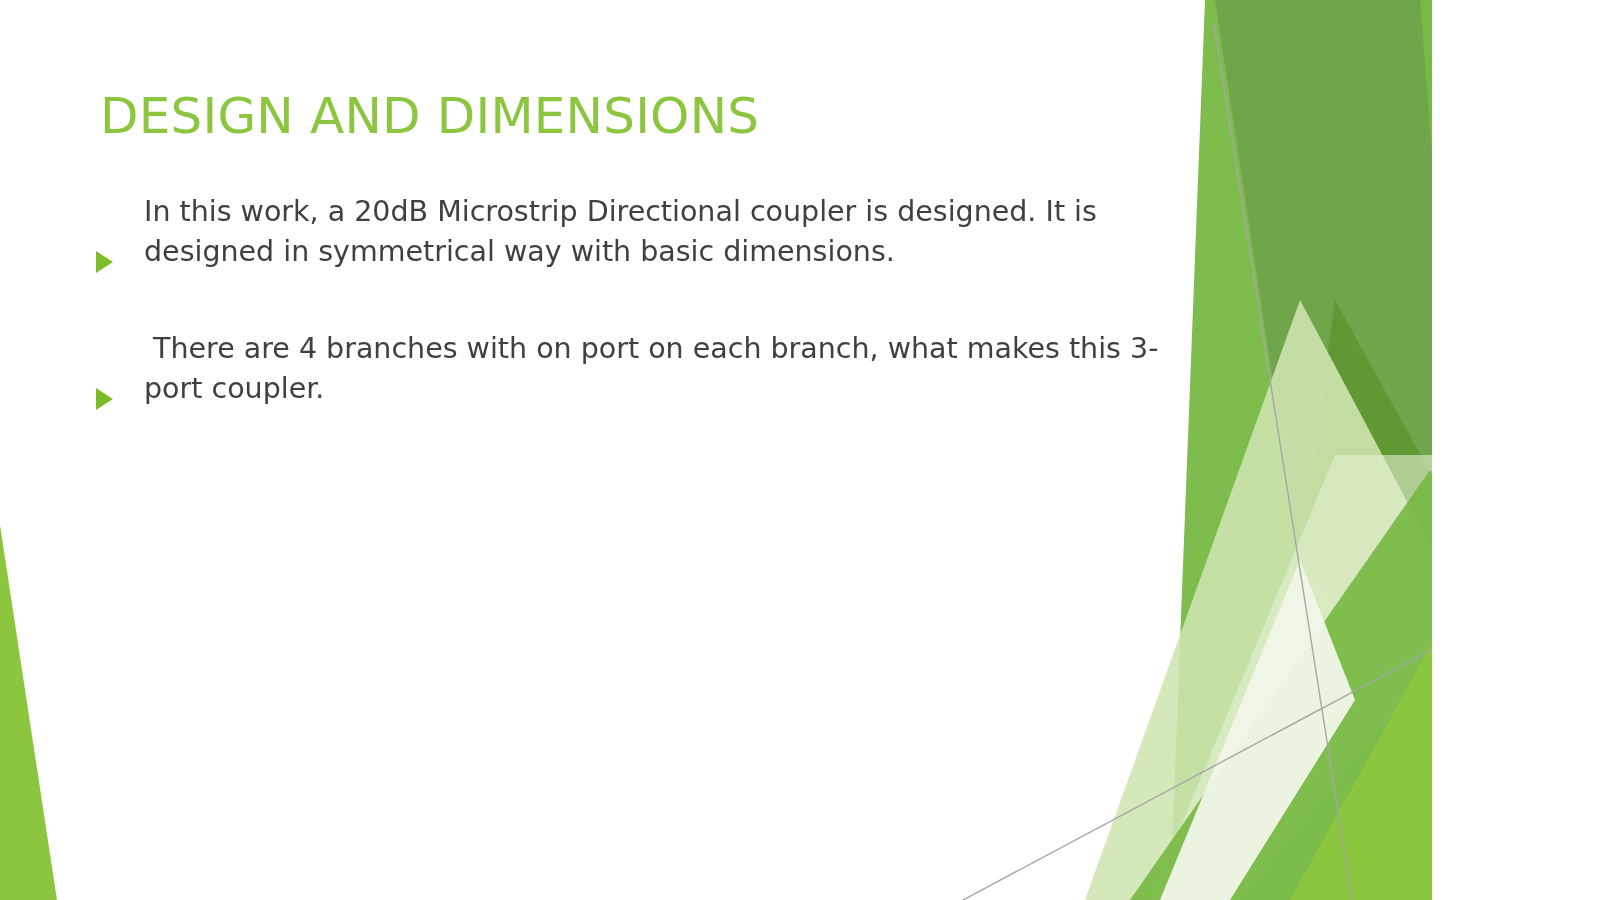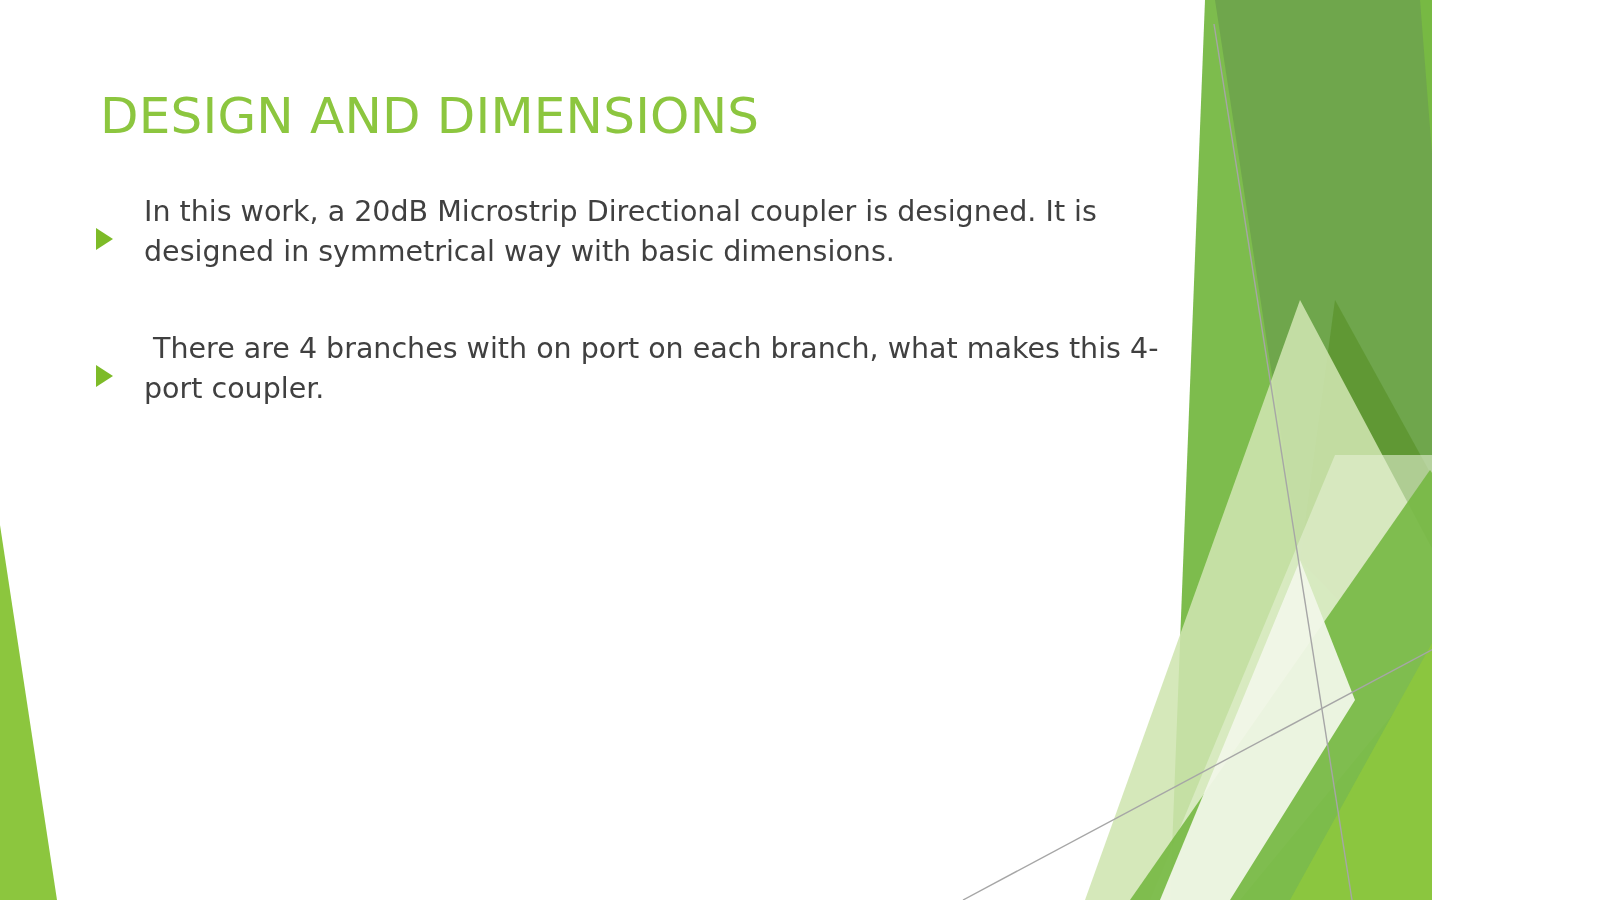--- a/index.html
+++ b/index.html
@@ -44,21 +44,21 @@
 
   
   .body-block {
     position: absolute;
     left: 96px;
     top: 192px;
     width: 1100px;
   }
   .bullet-row {
     display: flex;
-    align-items: center;
+    align-items: flex-end;
     margin-bottom: 56px;
   }
   .bullet-row:last-child {
     margin-bottom: 0;
   }
   .bullet-marker {
     flex: 0 0 auto;
     width: 48px;
     padding-top: 13px;
     display: flex;
@@ -124,18 +124,18 @@
       <span class="bullet-marker">
         <span class="tri"></span>
       </span>
       <span class="bullet-text">In this work, a 20dB Microstrip Directional coupler is designed. It is designed in symmetrical way with basic dimensions.</span>
     </div>
 
     <div class="bullet-row">
       <span class="bullet-marker">
         <span class="tri"></span>
       </span>
-      <span class="bullet-text"> There are 4 branches with on port on each branch, what makes this 4-port coupler.</span>
+      <span class="bullet-text"> There are 4 branches with on port on each branch, what makes this 3-port coupler.</span>
     </div>
 
   </div>
 
 </div>
 
 </body></html>

